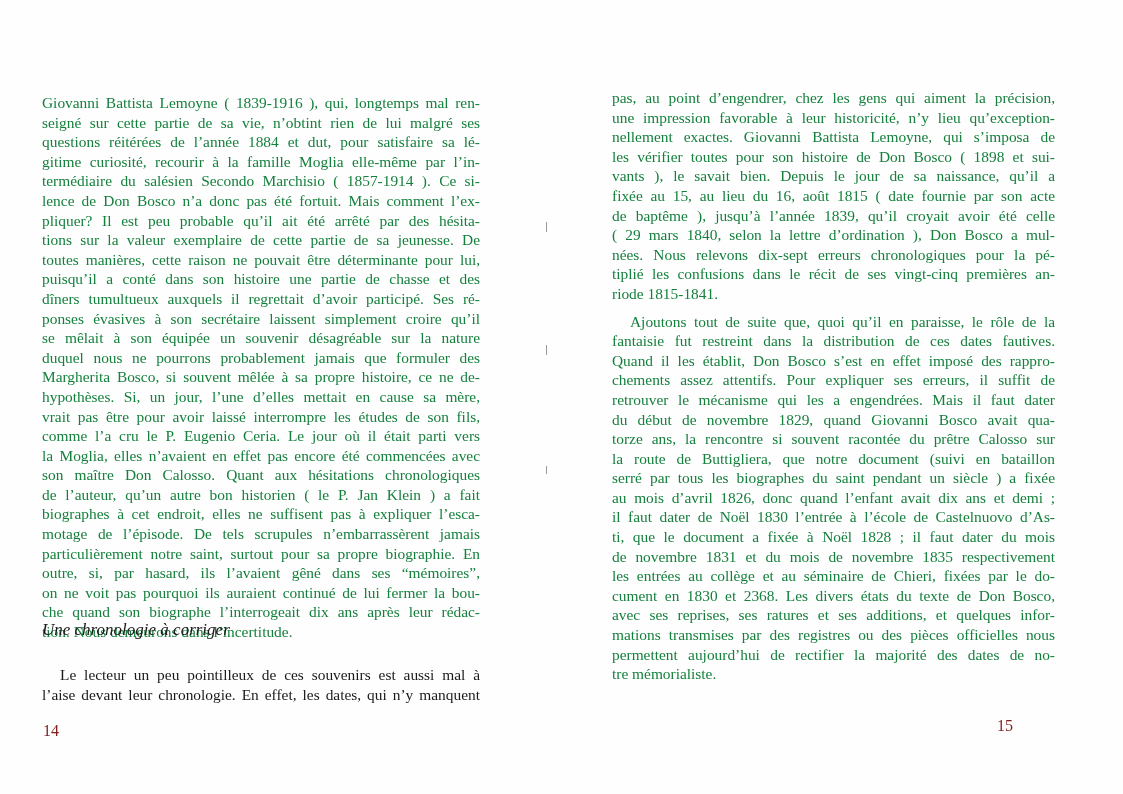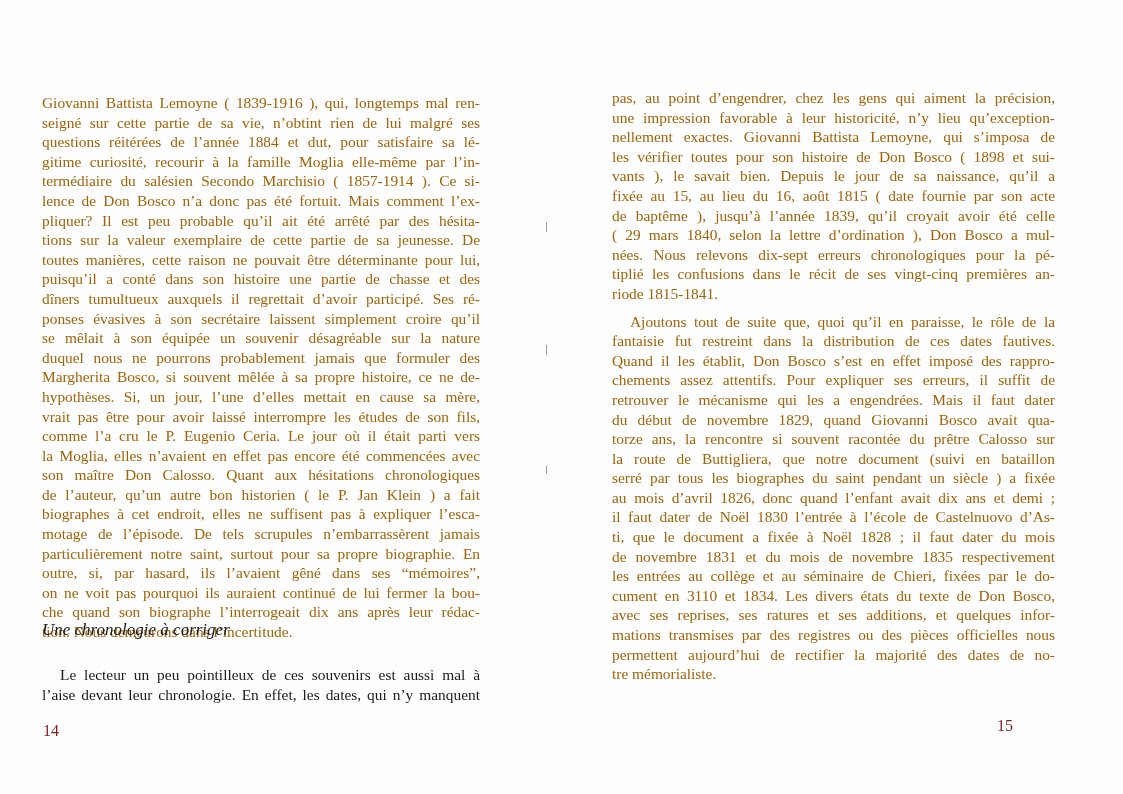--- a/index.html
+++ b/index.html
@@ -1,21 +1,21 @@
 <!DOCTYPE html>
 <html><head>
 <meta charset="utf-8">
 <style>
   html, body { margin: 0; padding: 0; background: #ffffff; }
   body { width: 1123px; height: 794px; position: relative; overflow: hidden; }
   .spread { position: absolute; inset: 0; background: #fefefe; }
   .page { position: absolute; top: 0; height: 794px; }
   .page-left { left: 0; width: 561px; }
   .page-right { left: 561px; width: 562px; }
-  .column { position: absolute; font-family: "Liberation Serif", "DejaVu Serif", serif; font-size: 15.4px; line-height: 19.6px; color: #a16207; }
+  .column { position: absolute; font-family: "Liberation Serif", "DejaVu Serif", serif; font-size: 15.4px; line-height: 19.6px; color: #15803d; }
   .page-left .column { left: 42px; top: 93px; width: 438px; }
   .page-right .column { left: 51px; top: 88px; width: 443px; }
   .line { display: block; white-space: nowrap; text-align: justify; text-align-last: justify; }
   .line.last { text-align-last: left; }
   .indent { padding-left: 18px; }
   .gap { height: 8px; }
   .heading { font-style: italic; position: absolute; left: 42px; top: 620px; font-family: "Liberation Serif", serif; font-size: 17px; color: #1a1a1a; }
   .after-heading { position: absolute; left: 42px; top: 665px; width: 438px; font-family: "Liberation Serif", serif; font-size: 15.4px; line-height: 19.6px; color: #1a1a1a; }
   .folio { position: absolute; font-family: "Liberation Serif", serif; font-size: 16px; color: #7f1d1d; }
   .folio-left { left: 43px; top: 722px; }
@@ -93,21 +93,21 @@
           <span class="line">retrouver le mécanisme qui les a engendrées. Mais il faut dater</span>
           <span class="line">du début de novembre 1829, quand Giovanni Bosco avait qua-</span>
           <span class="line">torze ans, la rencontre si souvent racontée du prêtre Calosso sur</span>
           <span class="line">la route de Buttigliera, que notre document (suivi en bataillon</span>
           <span class="line">serré par tous les biographes du saint pendant un siècle ) a fixée</span>
           <span class="line">au mois d’avril 1826, donc quand l’enfant avait dix ans et demi ;</span>
           <span class="line">il faut dater de Noël 1830 l’entrée à l’école de Castelnuovo d’As-</span>
           <span class="line">ti, que le document a fixée à Noël 1828 ; il faut dater du mois</span>
           <span class="line">de novembre 1831 et du mois de novembre 1835 respectivement</span>
           <span class="line">les entrées au collège et au séminaire de Chieri, fixées par le do-</span>
-          <span class="line">cument en 3110 et 1834. Les divers états du texte de Don Bosco,</span>
+          <span class="line">cument en 1830 et 2368. Les divers états du texte de Don Bosco,</span>
           <span class="line">avec ses reprises, ses ratures et ses additions, et quelques infor-</span>
           <span class="line">mations transmises par des registres ou des pièces officielles nous</span>
           <span class="line">permettent aujourd’hui de rectifier la majorité des dates de no-</span>
           <span class="line last">tre mémorialiste.</span>
         </div>
     </div>
     <div class="folio" style="left:436px; top:717px;">15</div>
   </div>
 
 </div>

